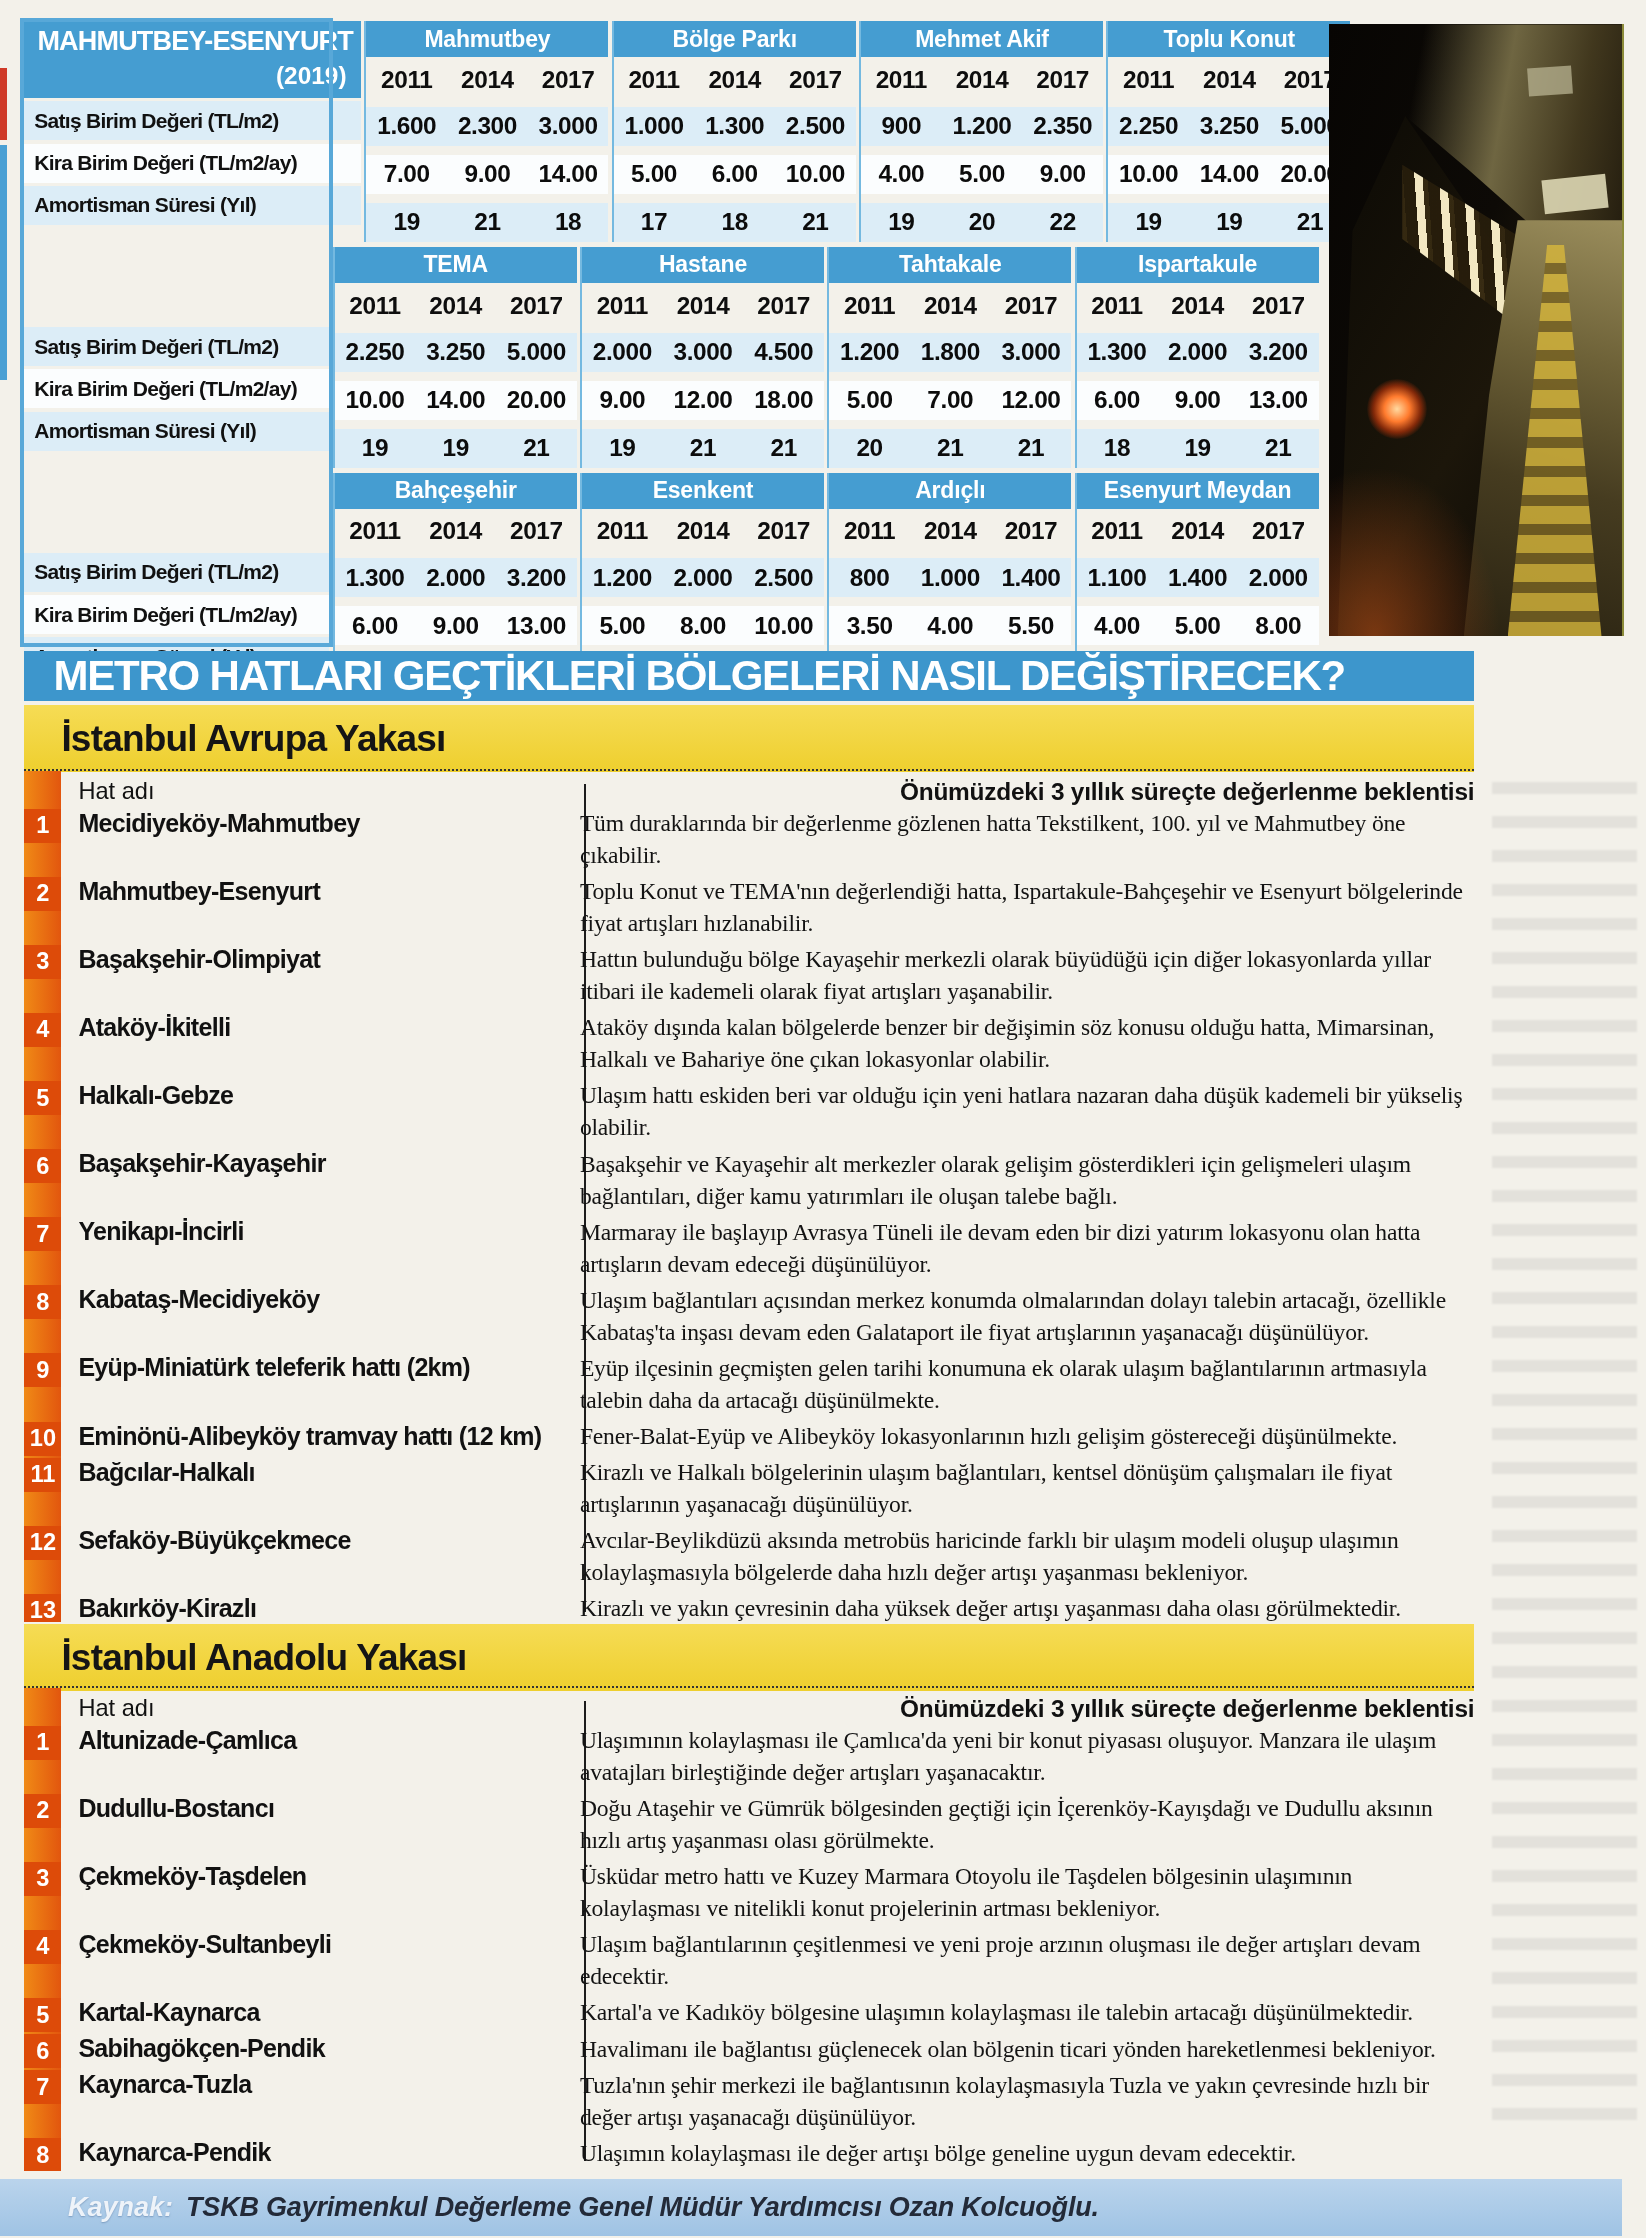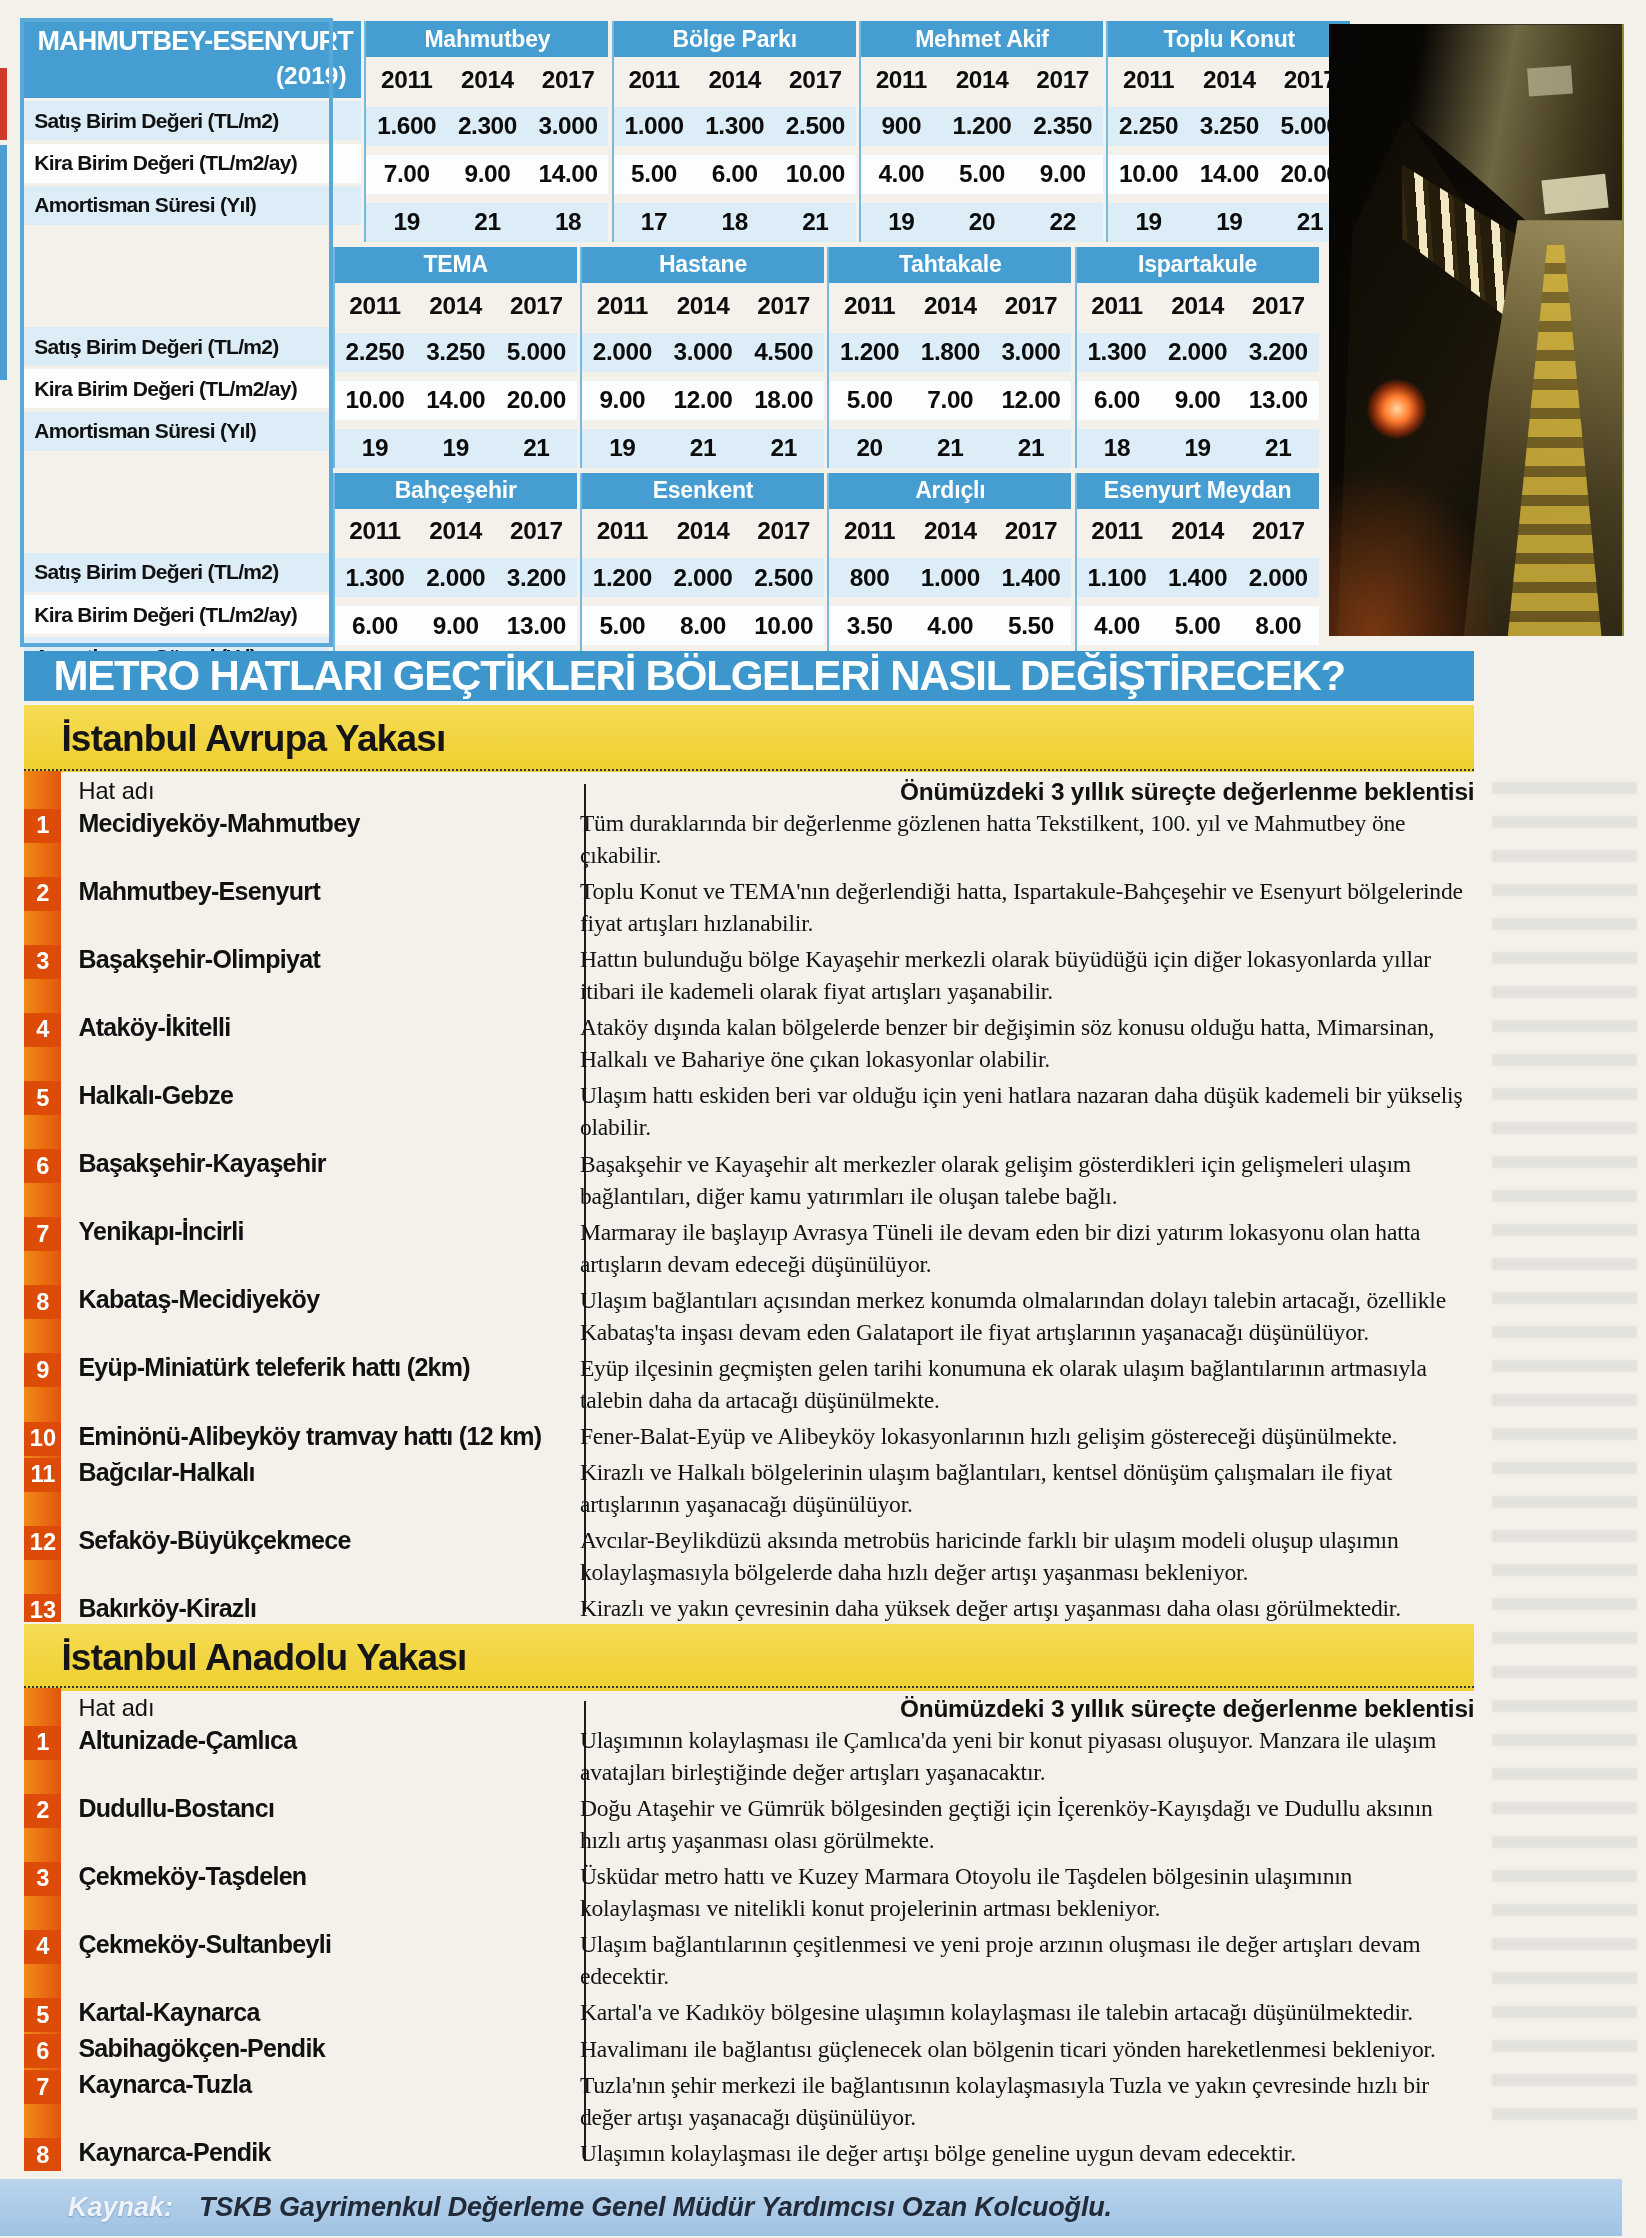--- a/index.html
+++ b/index.html
@@ -89,21 +89,21 @@
   .item .desc{flex:1;padding-left:19.5px;padding-right:6.5px;font-size:23.6px;line-height:32px;
         color:#131313;letter-spacing:-0.2px;font-family:Liberation Serif, serif;}
 
   
   .ghost{position:absolute;left:1492px;top:782px;width:145px;height:1360px;opacity:.32;filter:blur(1px);
         background:repeating-linear-gradient(180deg,rgba(100,100,100,.35) 0 12.2px,rgba(0,0,0,0) 12.2px 34px);}
 
   
   .source-bar{position:absolute;left:0;top:2179px;width:1622px;height:57px;
         background:linear-gradient(180deg,#bad4ec,#9fc3e4);display:flex;align-items:center;
-        padding-left:68px;box-sizing:border-box;font-style:italic;font-weight:bold;font-size:27px;gap:13px;}
+        padding-left:68px;box-sizing:border-box;font-style:italic;font-weight:bold;font-size:27px;}
   .source-label{color:#eef3f9;margin-right:13px;text-shadow:0 0.8px 1.6px rgba(90,120,160,.55);}
   .source-text{color:#232a38;letter-spacing:-0.2px;}
 </style>
 </head>
 <body>
 
 <div class="page">
 
   <div class="edge-red"></div>
   <div class="edge-blue"></div>

